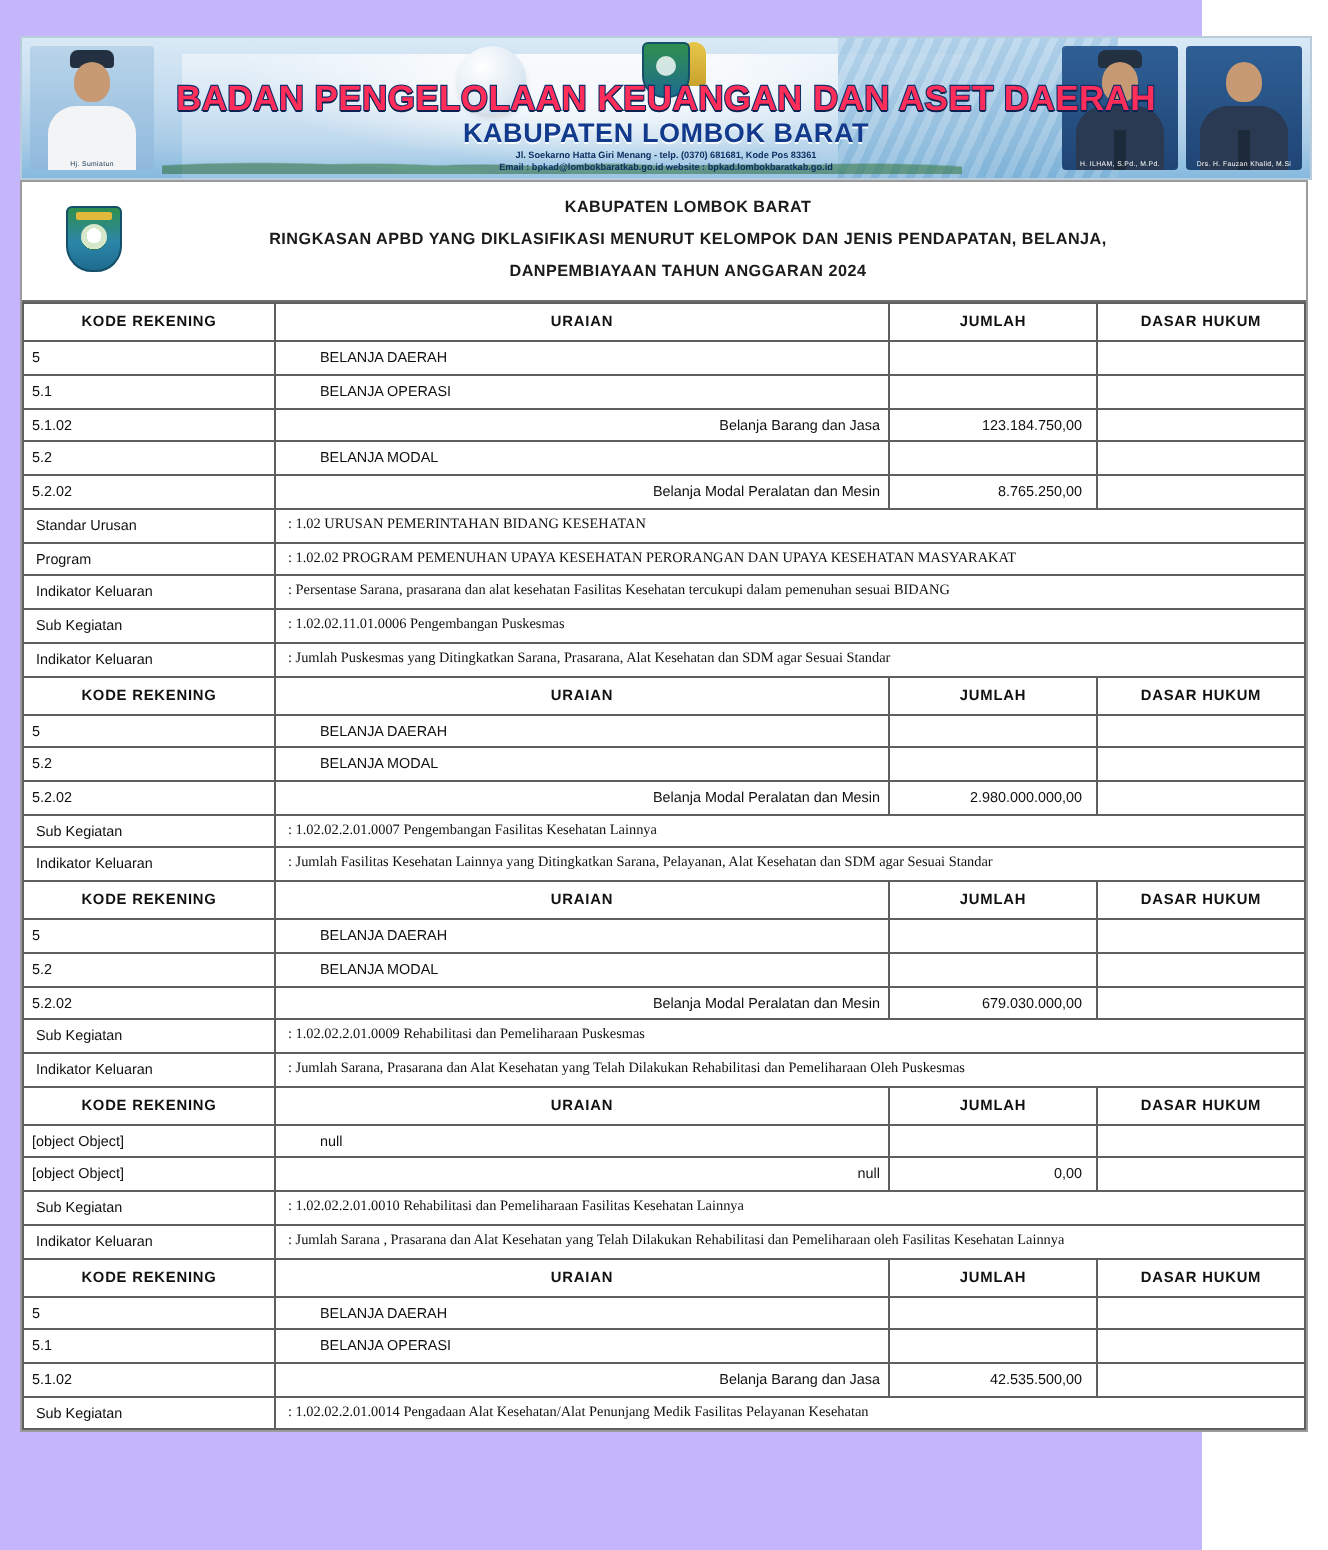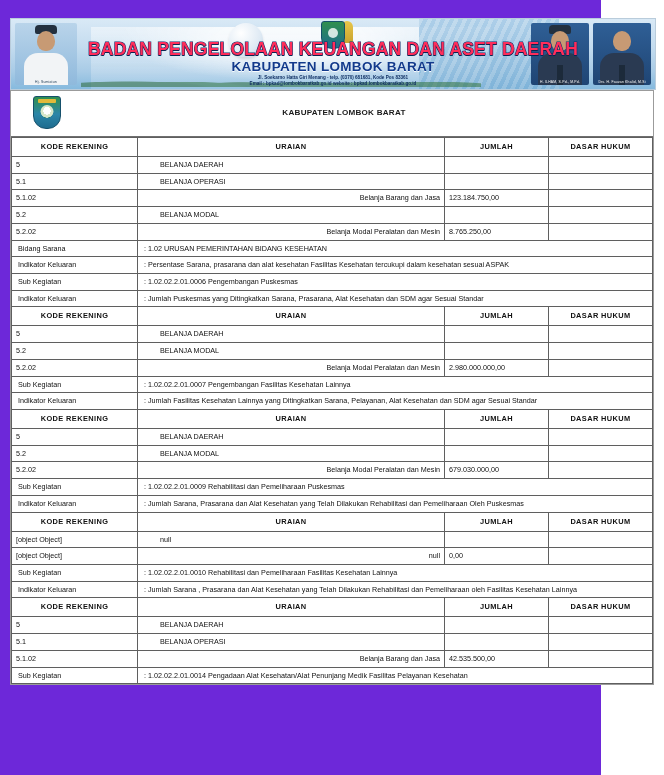--- a/index.html
+++ b/index.html
@@ -2,21 +2,21 @@
 <html><head>
 <meta charset="utf-8">
 <style>
   html,body{margin:0;padding:0;}
   body{
     width:664px;height:775px;overflow:hidden;
     background:#ffffff;
     font-family:"Liberation Sans", sans-serif;
     -webkit-font-smoothing:antialiased;
   }
-  .page{position:relative;width:601px;height:775px;background:#6d28d9;}
+  .page{position:relative;width:601px;height:775px;background:#c4b5fd;}
 
   
   .banner{
     position:absolute;left:10px;top:18px;width:644px;height:70px;
     background:linear-gradient(180deg,#cfe3f4 0%,#bcd9ef 35%,#9ec9e8 60%,#7fb6dd 100%);
     overflow:hidden;border:1px solid #b9ccdb;
   }
   .banner .sky{position:absolute;inset:0;
     background:linear-gradient(180deg,#d9e9f6 0%,#c4dcef 40%,#a8cbe6 75%,#86bade 100%);}
   .banner .bldg{
@@ -140,25 +140,25 @@
     line-height:1.35;
     vertical-align:middle;
     word-wrap:break-word;
   }
   .c-kode{width:126px;}
   .c-uraian{width:auto;}
   .c-jumlah{width:104px;}
   .c-dasar{width:104px;}
 
   tr.hdr td{text-align:center;font-weight:bold;font-size:7.4px;letter-spacing:.4px;padding:4px 2px;}
-  td.num{padding-right:7px;}
+  td.num{text-align:right;padding-right:7px;}
   td.ind1{padding-left:22px;}
   td.ind2{padding-left:30px;text-align:right;}
   td.meta-label{padding-left:6px;}
-  td.meta-val{padding-left:6px;}
+  td.meta-val{padding-left:6px;font-family:Liberation Serif, serif;}
 </style>
 </head>
 <body>
 
 <div class="page">
 
   <div class="banner">
     <div class="sky"></div>
     <div class="bldg"></div>
     <div class="dome"></div>
@@ -193,20 +193,22 @@
     <div class="banner-t2">KABUPATEN LOMBOK BARAT</div>
     <div class="banner-sub">Jl. Soekarno Hatta Giri Menang - telp. (0370) 681681, Kode Pos 83361</div>
     <div class="banner-sub" style="top:62px;">Email : bpkad@lombokbaratkab.go.id  website : bpkad.lombokbaratkab.go.id</div>
   </div>
 
   <div class="doc">
     <div class="doc-head">
       <div class="crest"></div>
       <div class="titles">
         <div class="t-line">KABUPATEN LOMBOK BARAT</div>
+        <div class="t-line">RINGKASAN APBD YANG DIKLASIFIKASI MENURUT KELOMPOK DAN JENIS PENDAPATAN, BELANJA,</div>
+        <div class="t-line">DANPEMBIAYAAN TAHUN ANGGARAN 2024</div>
       </div>
     </div>
 
     <table>
       <colgroup>
         <col class="c-kode">
           <col class="c-uraian">
           <col class="c-jumlah">
           <col class="c-dasar">
       </colgroup>
@@ -241,30 +243,34 @@
             <td class="num"></td>
             <td></td>
           </tr>
           <tr>
             <td>5.2.02</td>
             <td class="ind2">Belanja Modal Peralatan dan Mesin</td>
             <td class="num">8.765.250,00</td>
             <td></td>
           </tr>
           <tr>
-            <td class="meta-label">Bidang Sarana</td>
+            <td class="meta-label">Standar Urusan</td>
             <td class="meta-val" colspan="3">: 1.02 URUSAN PEMERINTAHAN BIDANG KESEHATAN</td>
           </tr>
           <tr>
-            <td class="meta-label">Indikator Keluaran</td>
-            <td class="meta-val" colspan="3">: Persentase Sarana, prasarana dan alat kesehatan Fasilitas Kesehatan tercukupi dalam kesehatan sesuai ASPAK</td>
-          </tr>
-          <tr>
-            <td class="meta-label">Sub Kegiatan</td>
-            <td class="meta-val" colspan="3">: 1.02.02.2.01.0006 Pengembangan Puskesmas</td>
+            <td class="meta-label">Program</td>
+            <td class="meta-val" colspan="3">: 1.02.02 PROGRAM PEMENUHAN UPAYA KESEHATAN PERORANGAN DAN UPAYA KESEHATAN MASYARAKAT</td>
+          </tr>
+          <tr>
+            <td class="meta-label">Indikator Keluaran</td>
+            <td class="meta-val" colspan="3">: Persentase Sarana, prasarana dan alat kesehatan Fasilitas Kesehatan tercukupi dalam pemenuhan sesuai BIDANG</td>
+          </tr>
+          <tr>
+            <td class="meta-label">Sub Kegiatan</td>
+            <td class="meta-val" colspan="3">: 1.02.02.11.01.0006 Pengembangan Puskesmas</td>
           </tr>
           <tr>
             <td class="meta-label">Indikator Keluaran</td>
             <td class="meta-val" colspan="3">: Jumlah Puskesmas yang Ditingkatkan Sarana, Prasarana, Alat Kesehatan dan SDM agar Sesuai Standar</td>
           </tr>
           <tr class="hdr">
             <td>KODE REKENING</td>
             <td>URAIAN</td>
             <td>JUMLAH</td>
             <td>DASAR HUKUM</td>

